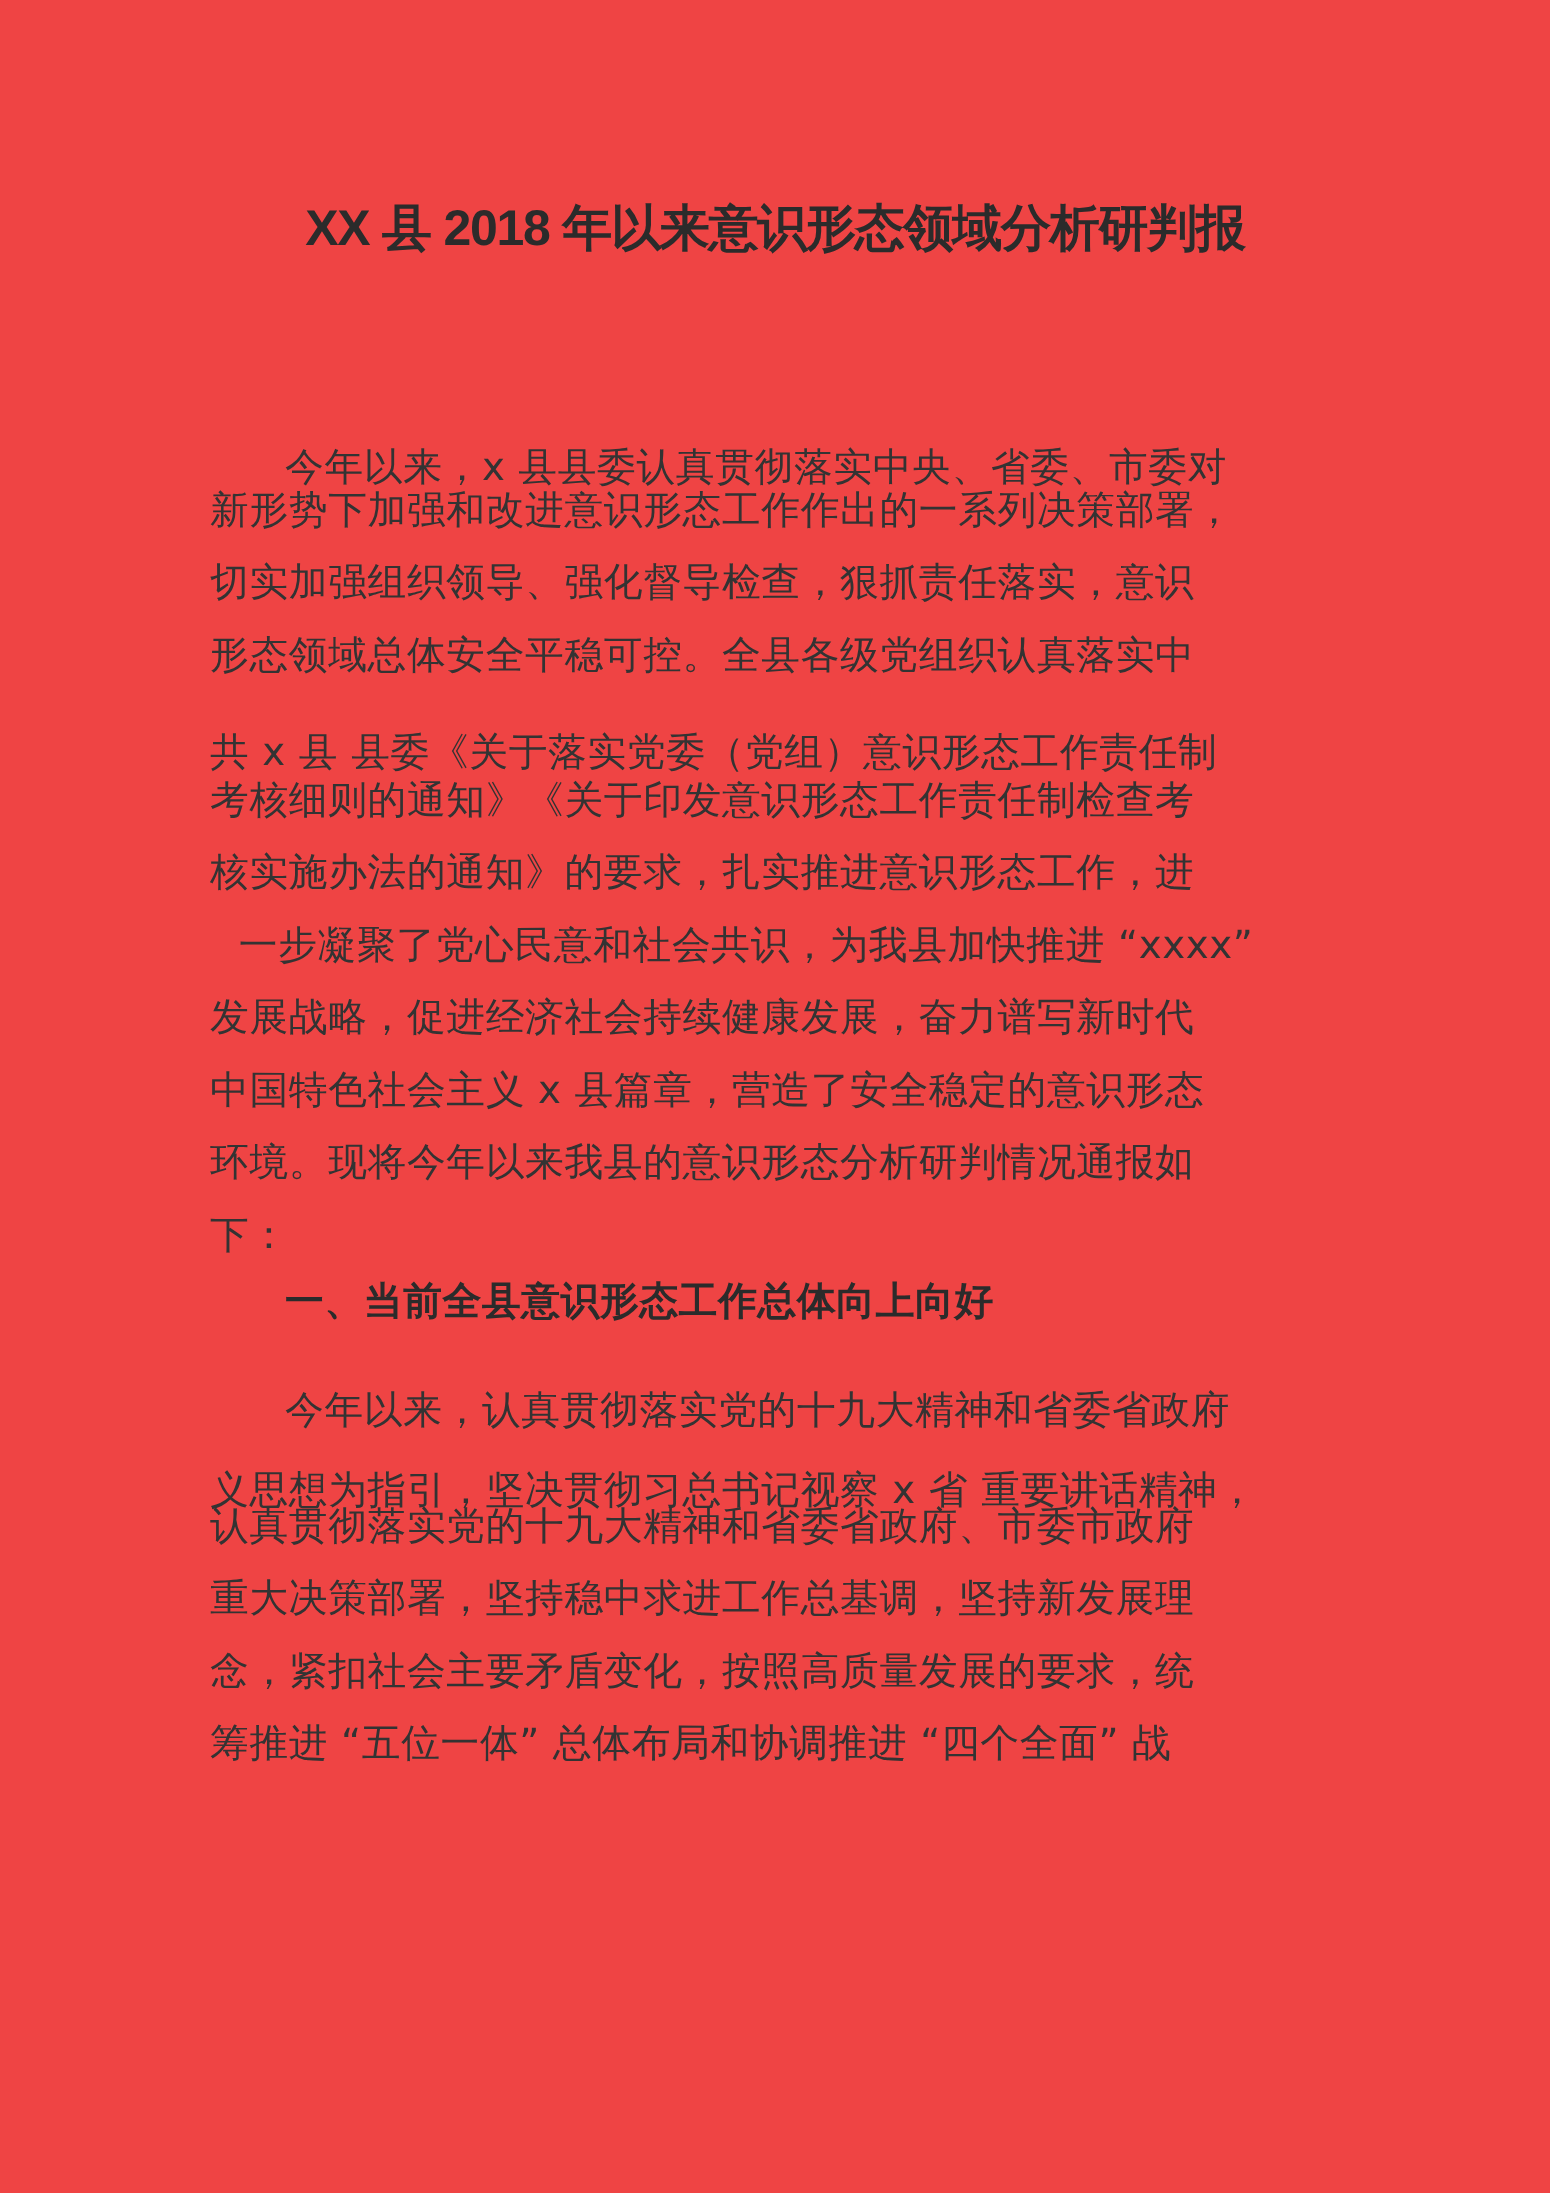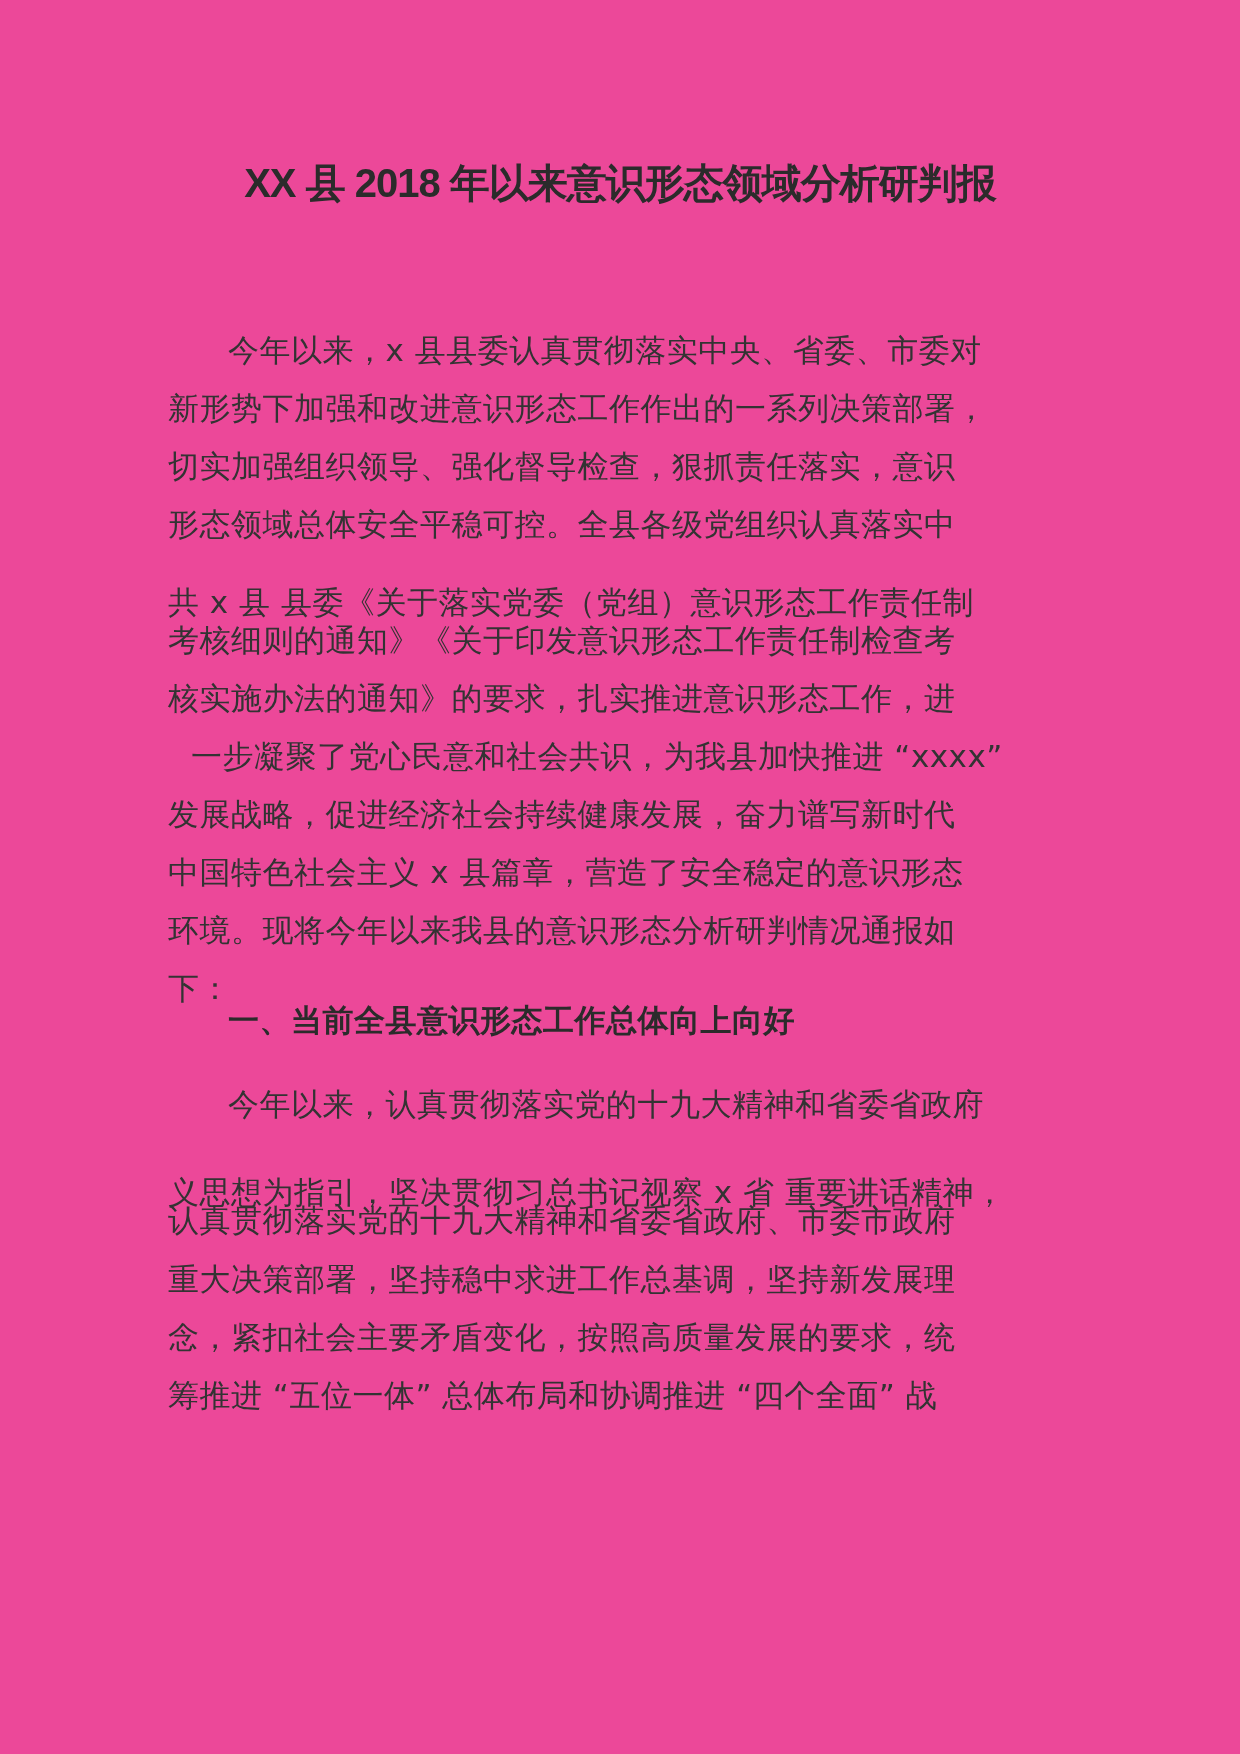--- a/index.html
+++ b/index.html
@@ -1,25 +1,25 @@
 <!DOCTYPE html>
 <html><head>
 <meta charset="utf-8">
 <style>
   html, body { margin: 0; padding: 0; background: #ffffff; }
   body { width: 1240px; height: 1754px; position: relative; overflow: hidden;
          font-family: "DejaVu Sans", "Liberation Sans", sans-serif; color: #333333; }
-  .page { position: absolute; left: 0; top: 0; width: 1240px; height: 1754px; background: #ec4899; }
+  .page { position: absolute; left: 0; top: 0; width: 1240px; height: 1754px; background: #ef4444; }
   .title-line { position: absolute; left: 0; width: 1240px; text-align: center;
                 font-family: "Liberation Sans", "DejaVu Sans", sans-serif;
                 font-weight: bold; font-size: 40px; line-height: 54px; color: #2b2b2b;
                 letter-spacing: -1px; white-space: nowrap; }
   .line { position: absolute; left: 168px; font-size: 31px; line-height: 40px;
           color: #333333; white-space: nowrap; letter-spacing: 0.5px; }
-  .line.indent { left: 228px; }
+  .line.indent { left: 228px; margin-top: 24px; }
   .line.heading { left: 228px; font-weight: bold; color: #2b2b2b; }
 </style>
 </head>
 <body>
 
 <div class="page">
 
   <div class="title-line" style="top:156px;">XX 县 2018 年以来意识形态领域分析研判报</div>
 
   <div>
@@ -30,21 +30,21 @@
     <div class="line" style="top:582px;">共 x 县 县委《关于落实党委（党组）意识形态工作责任制</div>
     <div class="line" style="top:620px;">考核细则的通知》《关于印发意识形态工作责任制检查考</div>
     <div class="line" style="top:678px;">核实施办法的通知》的要求，扎实推进意识形态工作，进</div>
     <div class="line" style="top:736px;margin-left:23px;">一步凝聚了党心民意和社会共识，为我县加快推进 “xxxx”</div>
     <div class="line" style="top:794px;">发展战略，促进经济社会持续健康发展，奋力谱写新时代</div>
     <div class="line" style="top:852px;">中国特色社会主义 x 县篇章，营造了安全稳定的意识形态</div>
     <div class="line" style="top:910px;">环境。现将今年以来我县的意识形态分析研判情况通报如</div>
     <div class="line" style="top:968px;">下：</div>
   </div>
 
-  <div class="line heading" style="top:1000px;">一、当前全县意识形态工作总体向上向好</div>
+  <div class="line heading" style="top:1021px;">一、当前全县意识形态工作总体向上向好</div>
 
   <div>
     <div class="line indent" style="top:1084px;">今年以来，认真贯彻落实党的十九大精神和省委省政府</div>
     <div class="line" style="top:1143px;margin-top:29px;">义思想为指引，坚决贯彻习总书记视察 x 省 重要讲话精神，</div>
     <div class="line" style="top:1201px;font-family:Liberation Serif, serif;">认真贯彻落实党的十九大精神和省委省政府、市委市政府</div>
     <div class="line" style="top:1259px;">重大决策部署，坚持稳中求进工作总基调，坚持新发展理</div>
     <div class="line" style="top:1317px;">念，紧扣社会主要矛盾变化，按照高质量发展的要求，统</div>
     <div class="line" style="top:1375px;">筹推进 “五位一体” 总体布局和协调推进 “四个全面” 战</div>
   </div>
 

